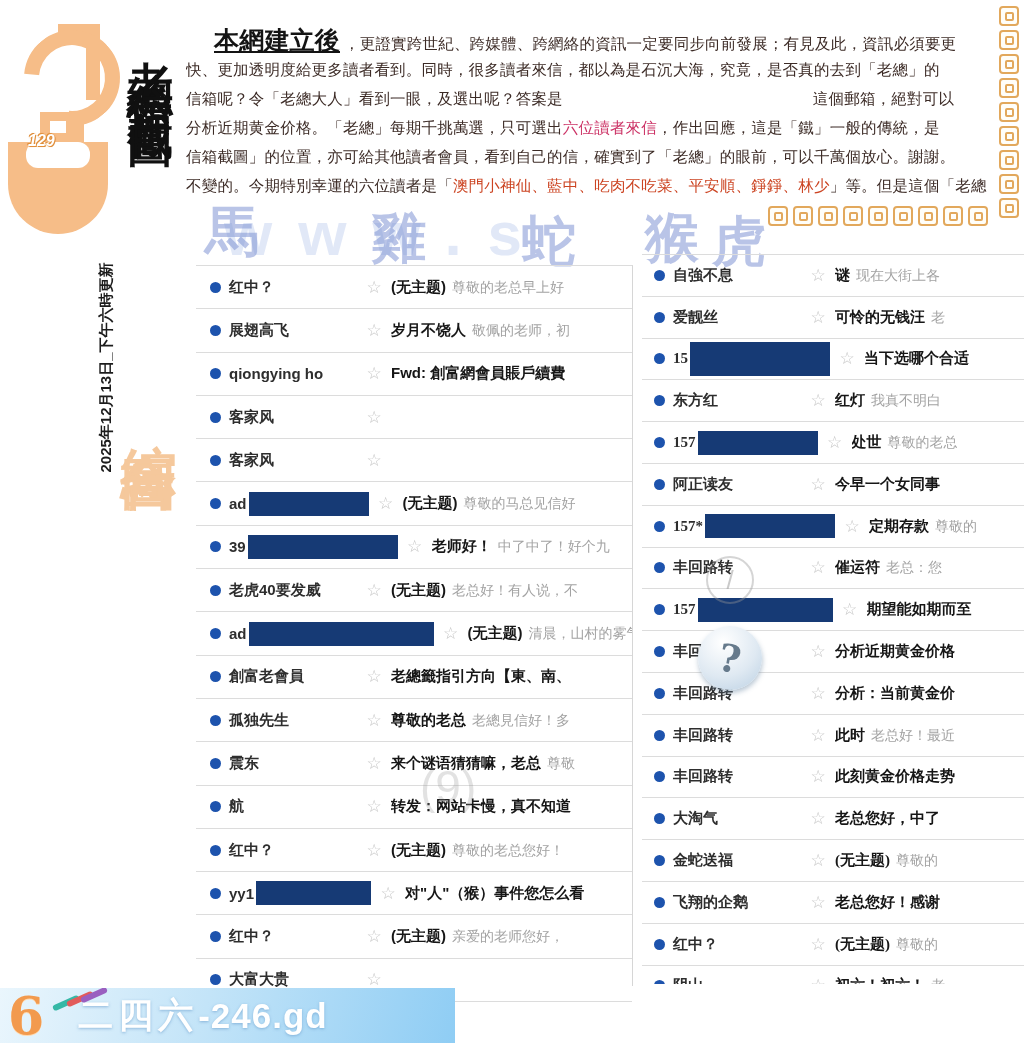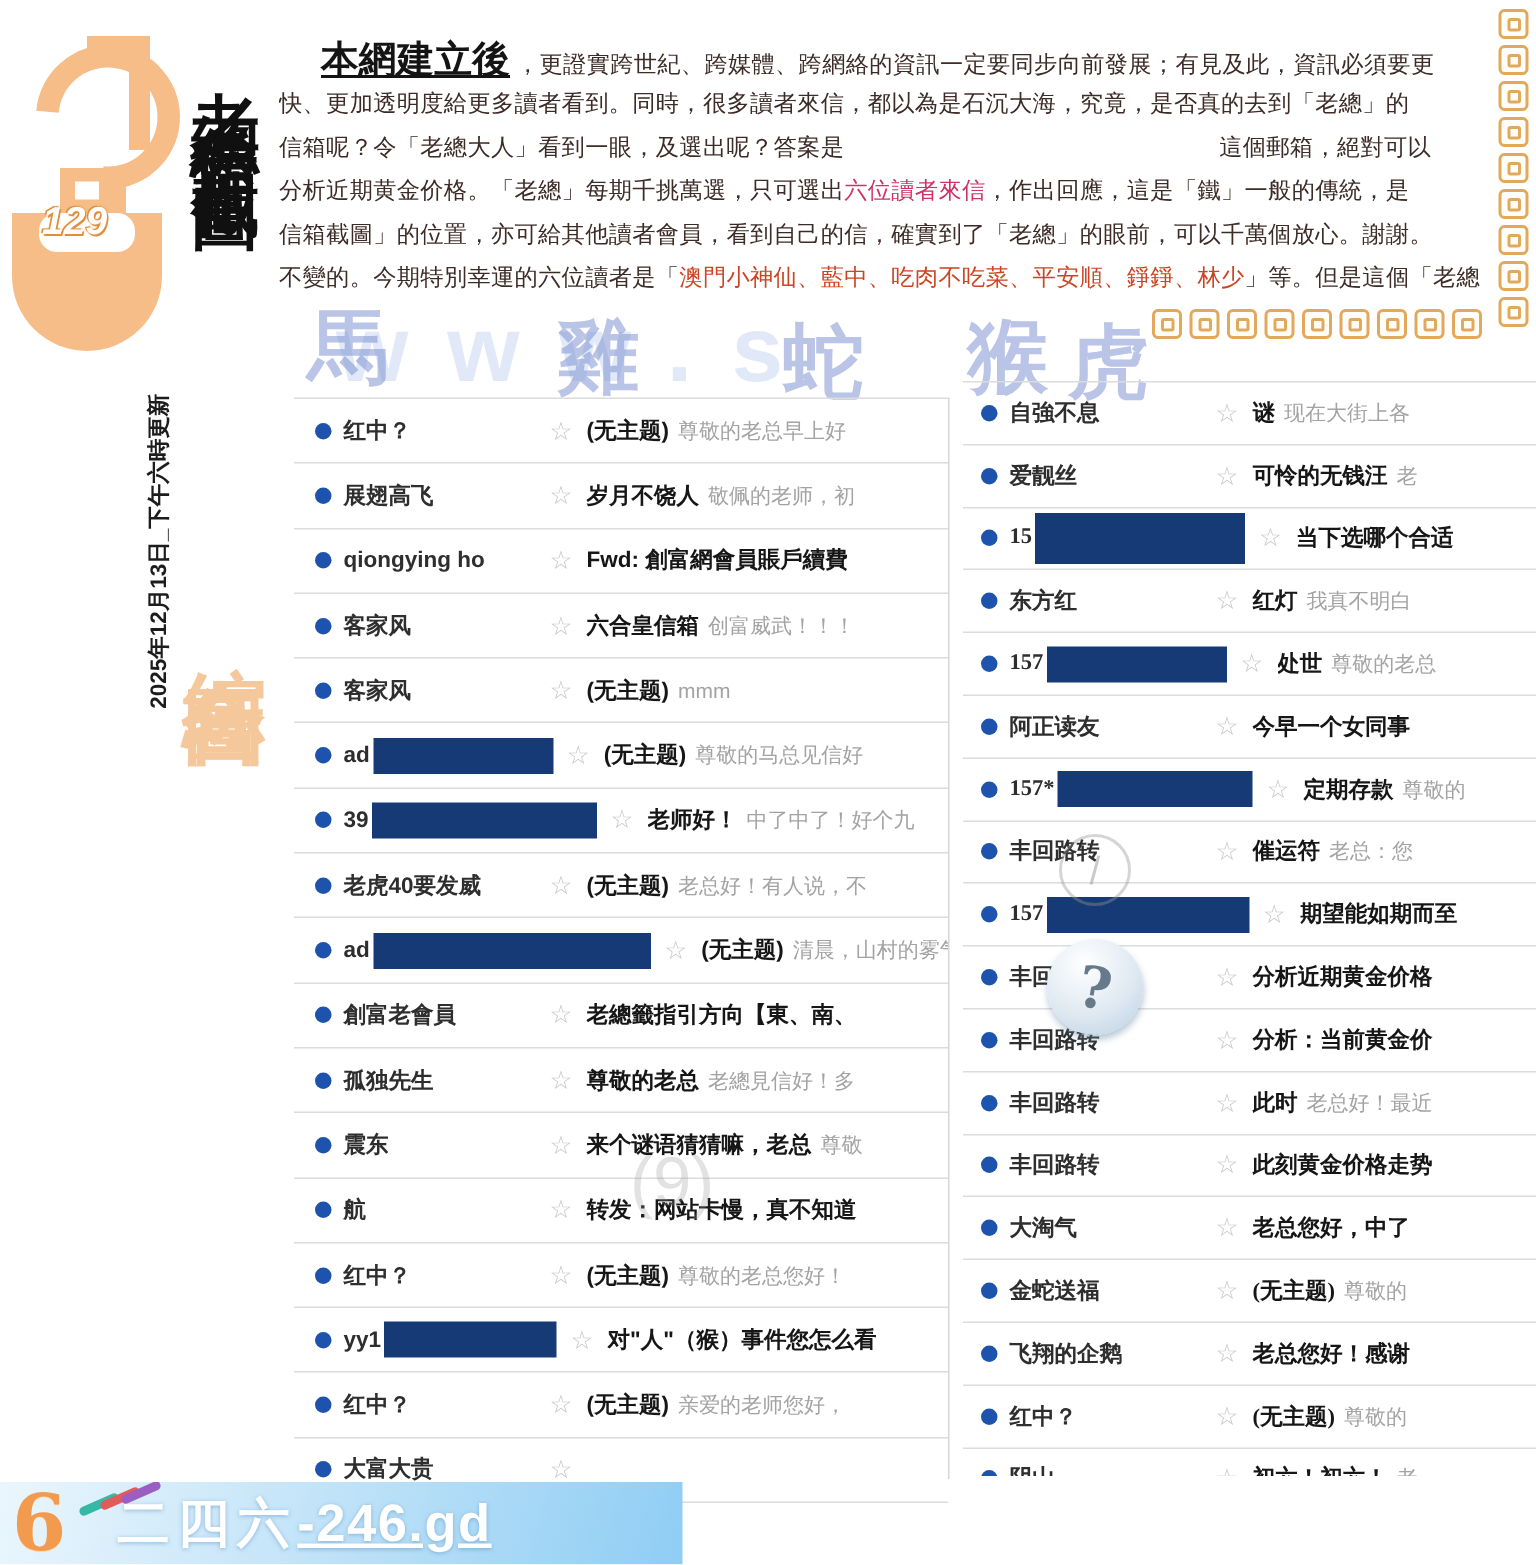--- a/index.html
+++ b/index.html
@@ -10,21 +10,21 @@
   .logo{position:absolute;left:6px;top:24px;width:108px;height:210px;}
   .logo .ring{position:absolute;left:18px;top:6px;width:66px;height:66px;border:15px solid #f6bd88;
               border-radius:50%;border-left-color:transparent;transform:rotate(-40deg);}
   .logo .bar{position:absolute;left:80px;top:12px;width:14px;height:64px;background:#f6bd88;}
   .logo .hook{position:absolute;left:52px;top:0;width:42px;height:13px;background:#f6bd88;}
   .logo .midsq{position:absolute;left:34px;top:88px;width:44px;height:34px;background:#f6bd88;}
   .logo .midsq::after{content:"";position:absolute;left:10px;top:9px;width:16px;height:12px;background:#fff;}
   .logo .moon{position:absolute;left:2px;top:118px;width:100px;height:92px;background:#f6bd88;
               border-radius:0 0 50px 50px;}
   .logo .moon::after{content:"";position:absolute;left:18px;top:0px;width:64px;height:26px;background:#fff;border-radius:12px;}
-  .logo .num{position:absolute;left:22px;top:108px;font-size:26px;font-weight:bold;font-style:italic;
+  .logo .num{position:absolute;left:22px;top:108px;font-size:16px;font-weight:bold;font-style:italic;
              color:#fff;text-shadow:0 0 2px #e08f3c,1px 1px 0 #e08f3c,-1px -1px 0 #e08f3c;z-index:3;}
 
   
   .side-title{position:absolute;left:120px;top:24px;writing-mode:vertical-rl;text-orientation:upright;
               font-family:"DejaVu Serif",serif;font-weight:bold;font-size:46px;letter-spacing:13px;color:#101010;}
   .side-subtitle{position:absolute;left:112px;top:400px;writing-mode:vertical-rl;text-orientation:upright;
               font-family:"DejaVu Serif",serif;font-weight:bold;font-size:56px;letter-spacing:8px;
               color:#f5c494;opacity:.92;}
   .side-date{position:absolute;left:-14px;top:358px;width:240px;text-align:center;
              transform:rotate(-90deg);font-size:15px;font-weight:bold;color:#1c1c1c;white-space:nowrap;}
@@ -86,21 +86,21 @@
   .f6{font-size:52px;font-weight:bold;color:#f29a4e;margin-left:8px;line-height:55px;
       font-family:"DejaVu Serif",serif;text-shadow:0 1px 0 #ffd9ae;}
   .brush{position:absolute;left:52px;top:4px;width:60px;height:20px;}
   .brush i{position:absolute;width:28px;height:6px;border-radius:4px;transform:rotate(-24deg);}
   .brush i:nth-child(1){left:0;top:8px;background:#35b8a6;}
   .brush i:nth-child(2){left:14px;top:4px;background:#e25b5b;}
   .brush i:nth-child(3){left:28px;top:0;background:#9a5fc0;}
   .fname{font-size:35px;font-weight:bold;color:#fff;margin-left:34px;letter-spacing:5px;
          font-family:"DejaVu Serif",serif;text-shadow:0 1px 3px rgba(110,160,205,.7);}
   .fdomain{font-size:35px;font-weight:bold;color:#fff;letter-spacing:1px;
-           text-shadow:0 1px 3px rgba(110,160,205,.7);text-decoration:underline;}
+           text-shadow:0 1px 3px rgba(110,160,205,.7);}
 </style>
 </head>
 <body>
 
 <div class="page">
 
   <div class="logo">
     <div class="hook"></div>
     <div class="ring"></div>
     <div class="bar"></div>
@@ -171,27 +171,25 @@
       <div class="row">
         <span class="dot"></span>
         <div class="sender">qiongying ho</div>
         <span class="star">☆</span>
         <div class="subject"><b>Fwd: 創富網會員賬戶續費</b></div>
       </div>
       <div class="row">
         <span class="dot"></span>
         <div class="sender">客家风</div>
         <span class="star">☆</span>
-        <div class="subject"><b>六合皇信箱</b><span class="prev">创富威武！！！</span></div>
       </div>
       <div class="row">
         <span class="dot"></span>
         <div class="sender">客家风</div>
         <span class="star">☆</span>
-        <div class="subject"><b>(无主题)</b><span class="prev">mmm</span></div>
       </div>
       <div class="row">
         <span class="dot"></span>
         <div class="sender">ad<span class="redact" style="width: 120px;"></span></div>
         <span class="star">☆</span>
         <div class="subject"><b>(无主题)</b><span class="prev">尊敬的马总见信好</span></div>
       </div>
       <div class="row">
         <span class="dot"></span>
         <div class="sender">39<span class="redact" style="width: 150px;"></span></div>

